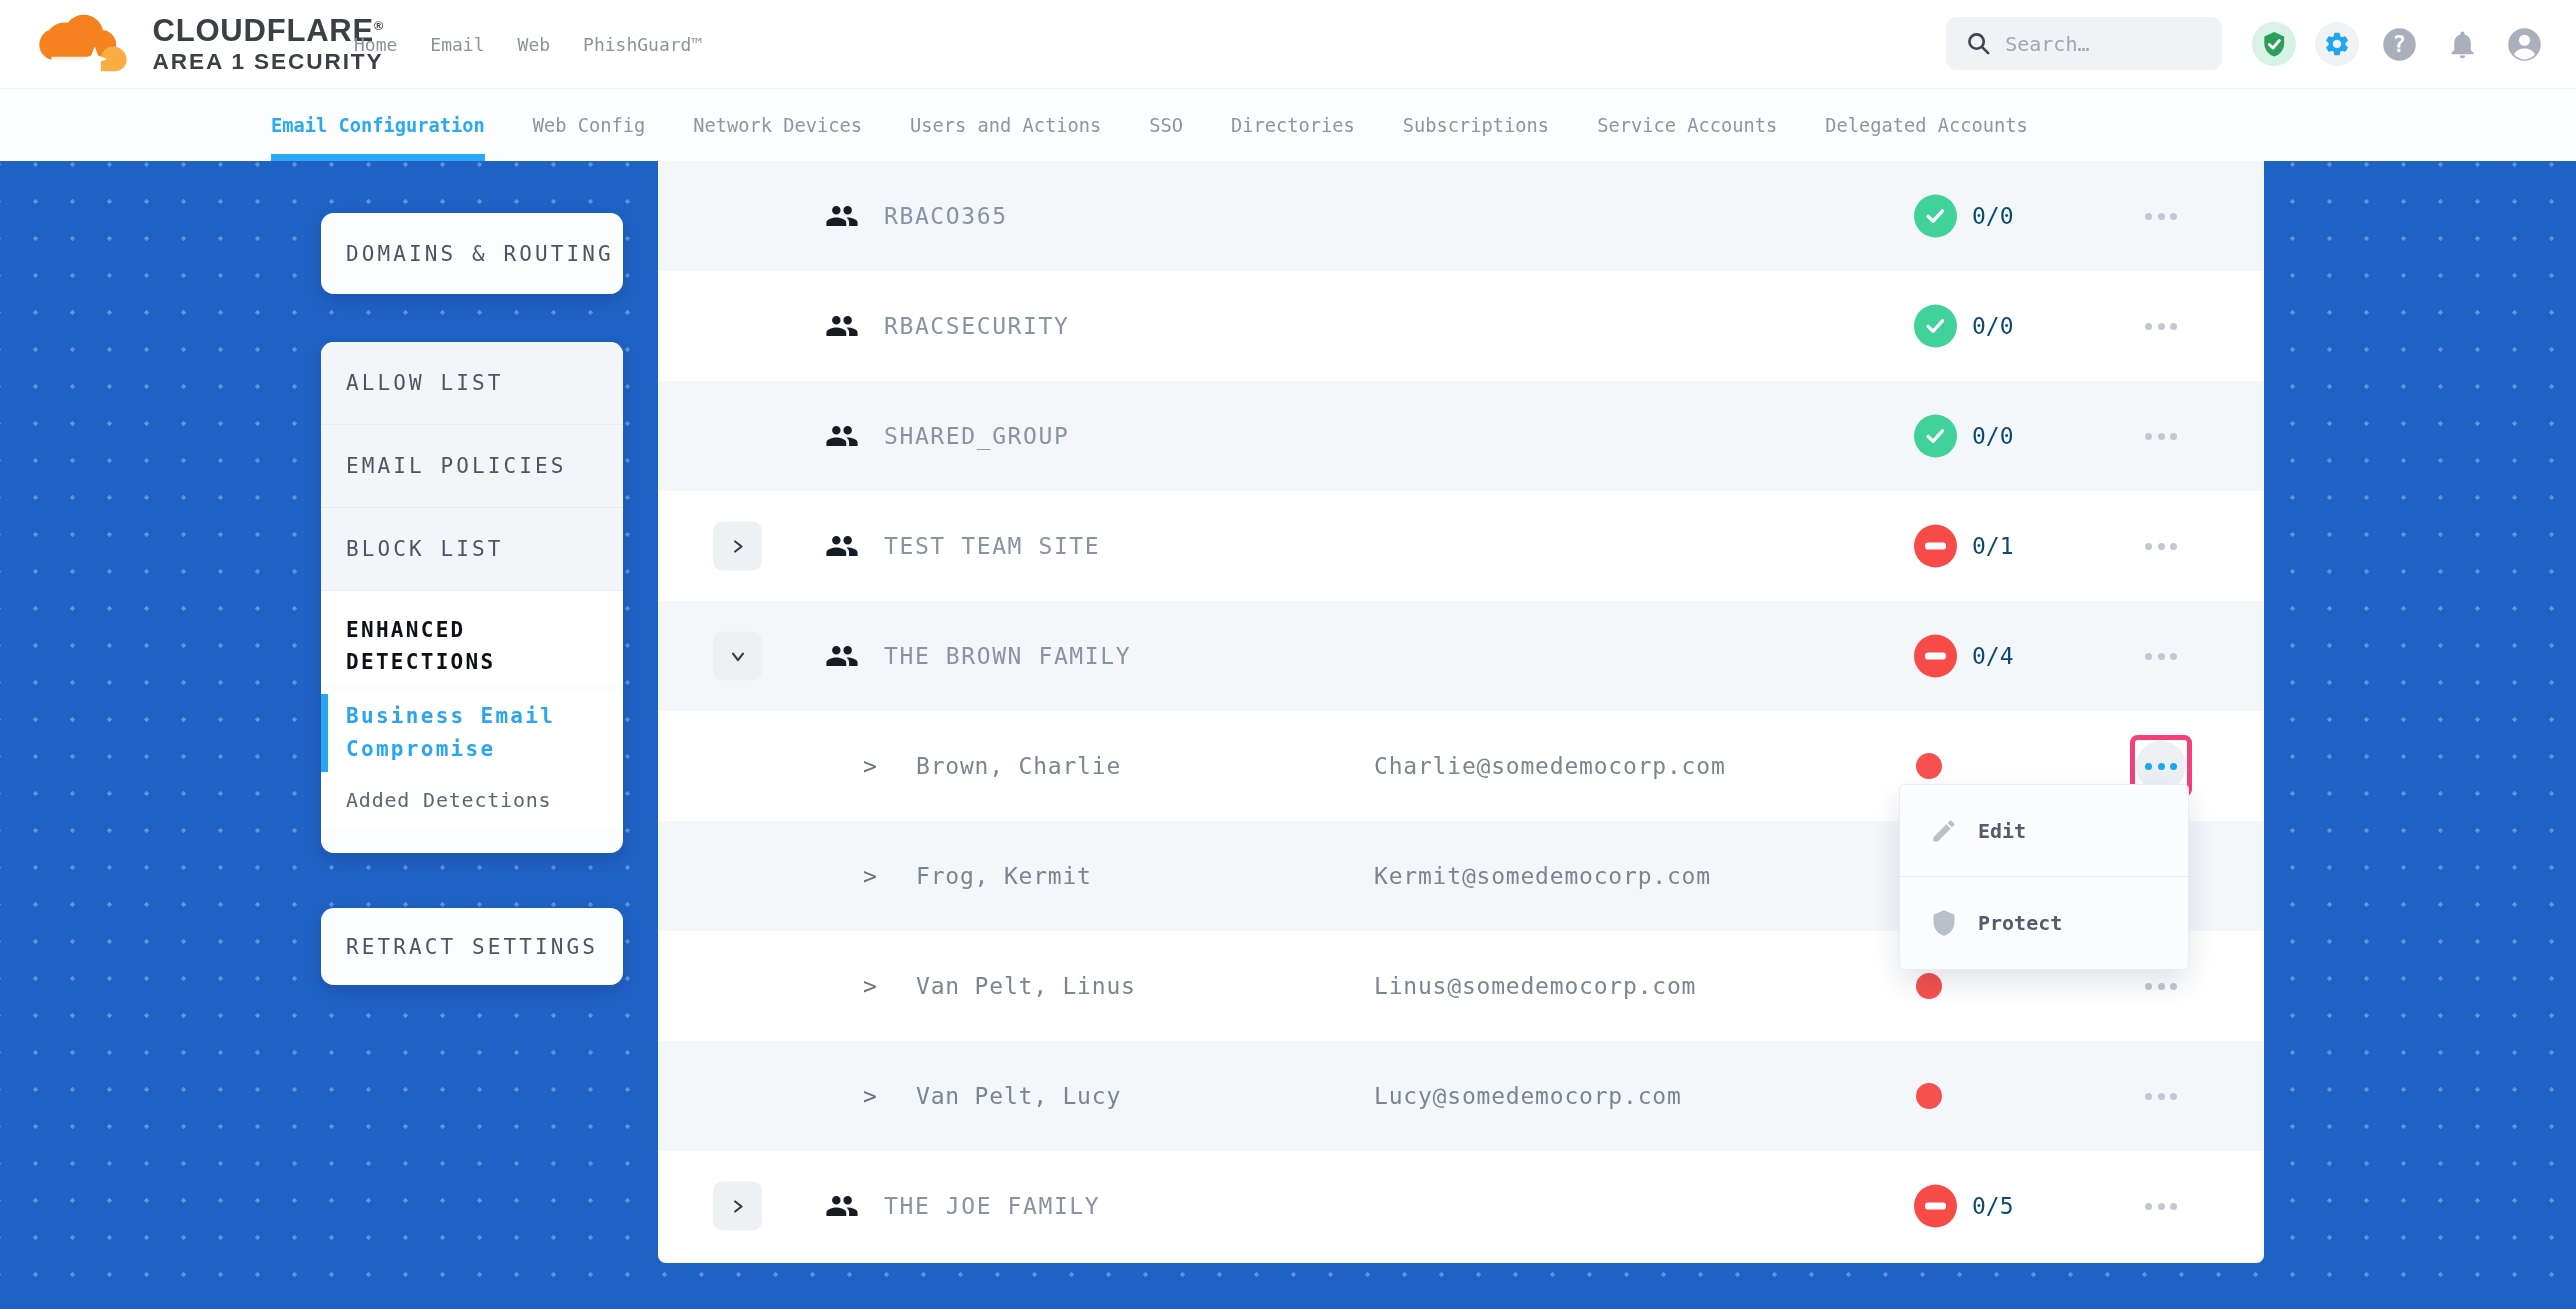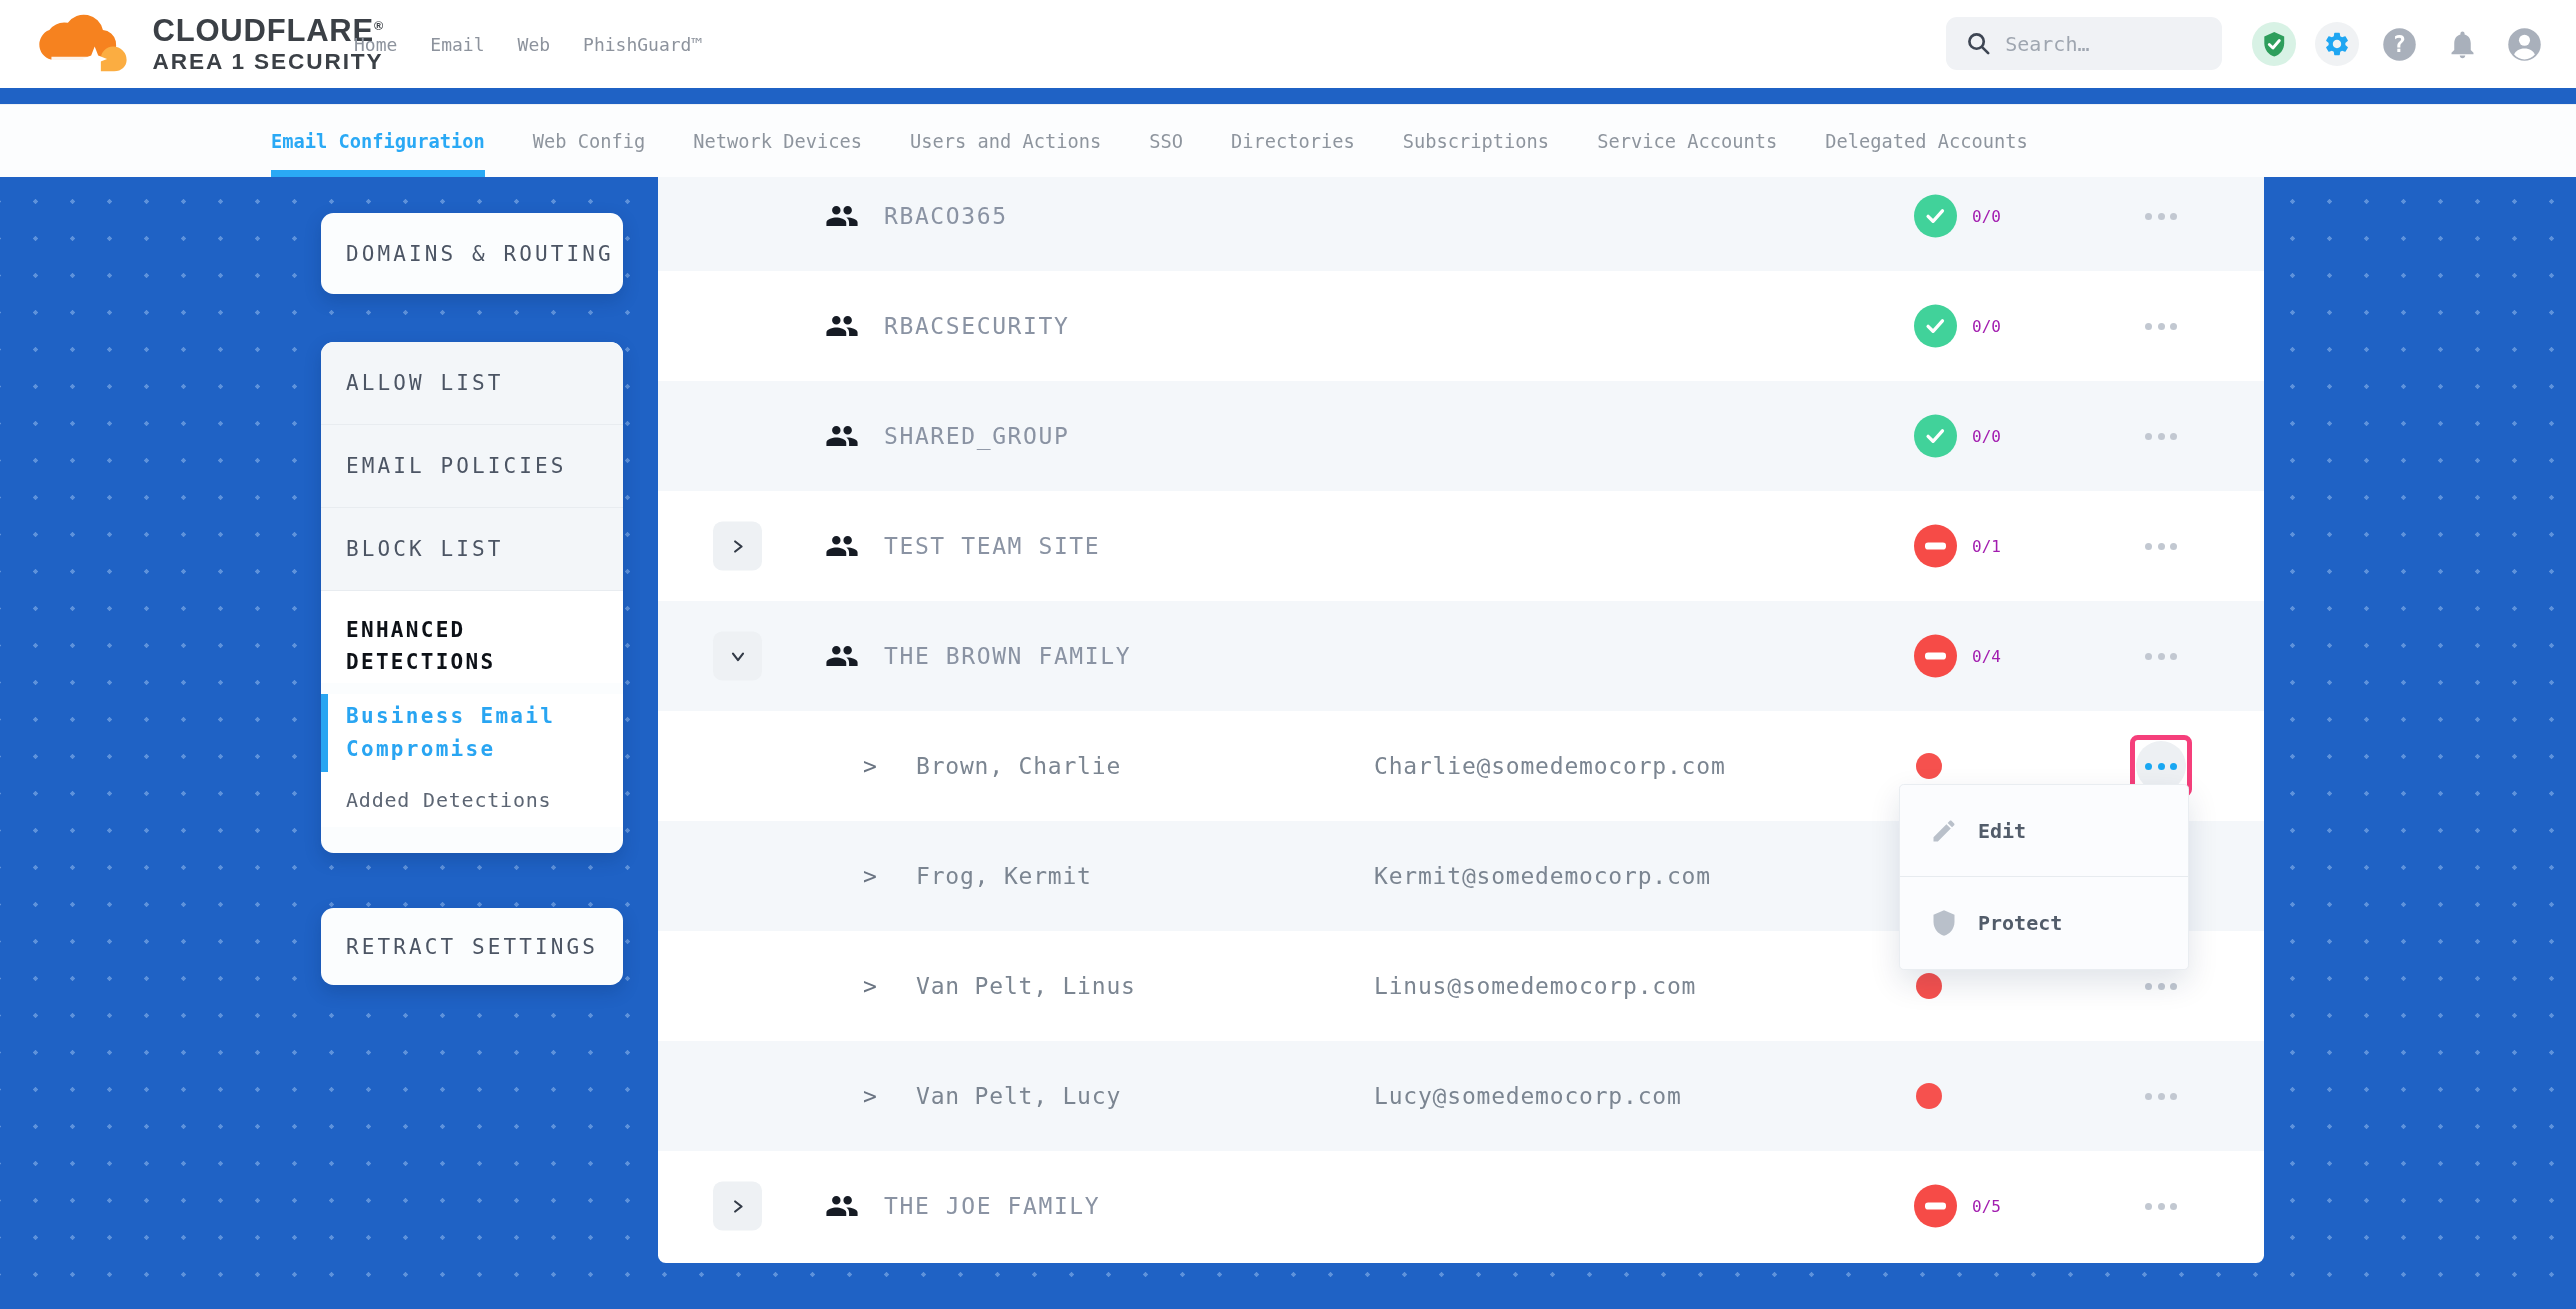--- a/index.html
+++ b/index.html
@@ -24,21 +24,21 @@
   .hicons { position:absolute; left:2252px; top:22px; display:flex; gap:18.7px; align-items:center; }
   .icirc { width:44px; height:44px; border-radius:50%; display:flex; align-items:center; justify-content:center; cursor:pointer; }
   .ic-shield { background:#D8F2E5; }
   .ic-gear { background:#F0F2F4; }
   .ic-help { position:relative; }
   .ic-help::after { content:"?"; position:absolute; left:0; top:0; width:100%; height:100%;
                     display:flex; align-items:center; justify-content:center;
                     color:#fff; font-size:22.6px; font-weight:bold; }
 
   
-  .tabbar { position:absolute; left:0; top:104px; width:100%; height:73px; background:#FCFDFE;
+  .tabbar { position:absolute; left:0; top:88px; width:100%; height:73px; background:#FCFDFE;
             border-top:1.6px solid #EEF1F5; display:flex; align-items:center; padding-left:271px; gap:48px; z-index:29; }
   .tab { position:relative; height:100%; display:flex; align-items:center; font-size:18.7px; color:#8E959E; cursor:pointer; }
   .tab.active { color:#2AA9F5; font-weight:bold; }
   .tab.active::after { content:""; position:absolute; left:0; right:0; bottom:0; height:7px; background:#2AA9F5; }
 
   
   .workspace { position:absolute; left:0; top:161px; width:100%; height:1148px;
                background-color:#1F62C5;
                background-image:radial-gradient(#5E92DB 2px, rgba(0,0,0,0) 2.3px);
                background-size:37px 37px; background-position:17px 22px; }
@@ -77,21 +77,21 @@
   .mem-caret { left:205px; font-size:23px; color:#6A7482; }
   .mem-name { left:258px; font-size:23px; letter-spacing:0.8px; color:#7B8591; white-space:nowrap; }
   .mem-email { left:716px; font-size:23px; letter-spacing:0.8px; color:#7B8591; white-space:nowrap; }
   .badge { left:1256px; width:43px; height:43px; border-radius:50%;
            display:flex; align-items:center; justify-content:center; }
   .badge.ok { background:#41D29A; }
   .badge.blocked { background:#F64B47; }
   .badge svg { width:26.5px; height:26.5px; }
   .badge .glyph-minus { width:21px; height:6.2px; border-radius:3.1px; background:#fff; display:none; }
   .badge.blocked .glyph-minus { display:block; }
-  .count { left:1314px; font-size:16px; color:#a21caf;text-align:center; }
+  .count { left:1314px; font-size:23px; color:#0c4a6e;text-align:center; }
   .dot { left:1258px; width:26px; height:26px; border-radius:50%; background:#F6514E; }
   .meatball { left:1468px; width:70px; height:50px; background:none; border:none; cursor:pointer;
               display:flex; align-items:center; justify-content:center; gap:5.4px; }
   .meatball i { width:7px; height:7px; border-radius:50%; background:#C2C8D1; }
   .meatball.active::before { content:""; position:absolute; left:50%; top:50%; transform:translate(-50%,-50%);
                              width:50px; height:50px; border-radius:50%; background:#EDF0F3; }
   .meatball.active i { position:relative; background:#19A7F2; }
   .hl-box { left:1472px; width:62px; height:62px; border:5.4px solid #F53F7B; border-radius:7.8px; z-index:70; }
 
   

